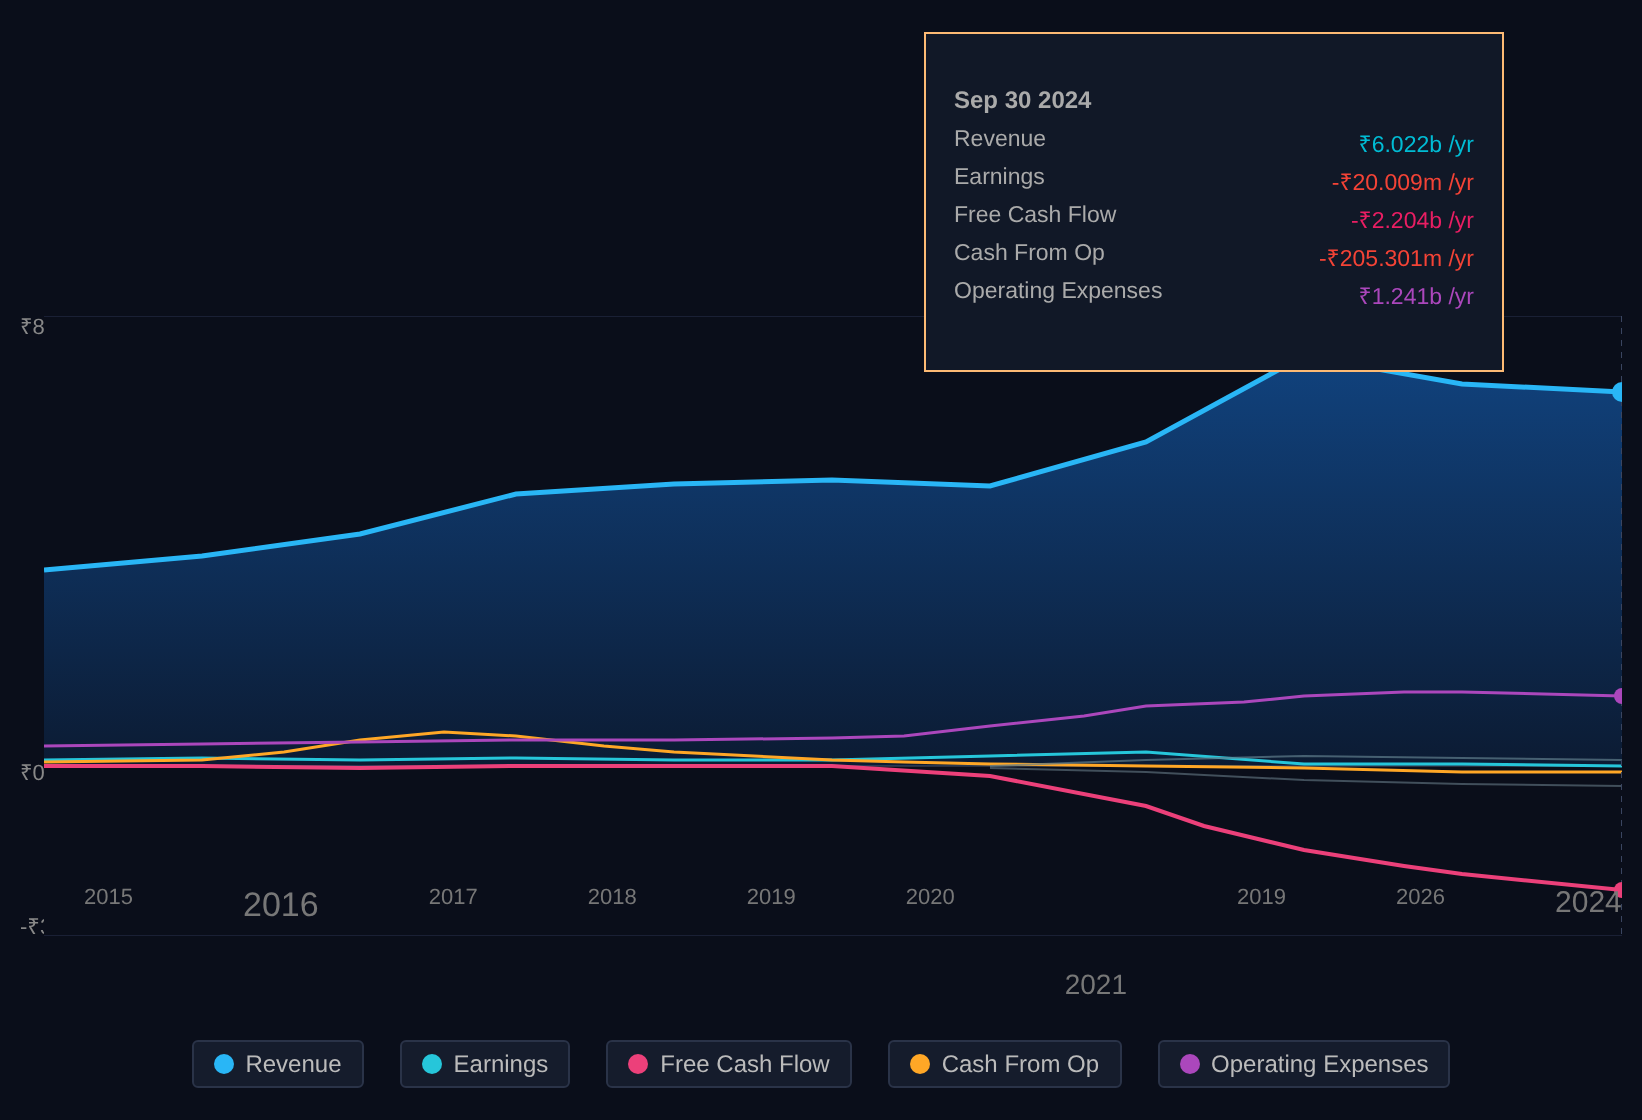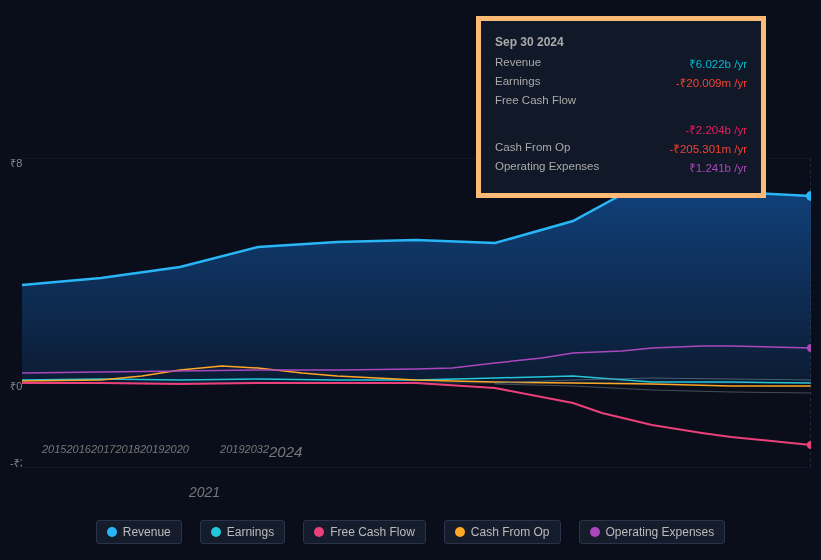--- a/index.html
+++ b/index.html
@@ -10,24 +10,24 @@
       color: #ccc;
       font-family: Arial, sans-serif;
       overflow: hidden;
       position: relative;
     }
 
     
     .tooltip-panel {
       position: absolute;
       top: 16px;
-      left: 476px;
+      left: 462px;
       background: #111827;
-      border: 5px solid #fdba74;
-      padding: 14px 14px;
+      border: 1px solid #fdba74;
+      padding: 26px 14px;
       min-width: 290px;
       z-index: 10;
     }
     .tooltip-date {
       font-size: 12px;
       color: #aaa;
       margin-bottom: 7px;
       font-weight: bold;
     }
     .tooltip-row {
@@ -35,21 +35,21 @@
       justify-content: space-between;
       font-size: 11.5px;
       margin-bottom: 4px;
       gap: 20px;
     }
     .tooltip-label { color: #aaa; }
     .tooltip-value { color: #ccc; }
     .tooltip-value.cyan { color: #00bcd4; }
     .tooltip-value.red { color: #f44336; }
     .tooltip-value.red2 { color: #e53935; }
-    .tooltip-value.pink { color: #e91e63; margin-top: 28px; }
+    .tooltip-value.pink { color: #e91e63; }
     .profit-margin-row {
       display: flex;
       justify-content: flex-end;
       font-size: 11px;
       color: #f44336;
       margin-top: -2px;
       margin-bottom: 4px;
     }
     .y-label-top {
       position: absolute;
@@ -193,30 +193,30 @@
     <line x1="789" y1="0" x2="789" y2="310" stroke="#3a4560" stroke-width="1" stroke-dasharray="3,3"></line>
 
     <circle cx="789" cy="38" r="5" fill="#29b6f6"></circle>
 
     <circle cx="789" cy="287" r="4" fill="#ec407a"></circle>
 
     <circle cx="789" cy="190" r="4" fill="#ab47bc"></circle>
   </svg>
 </div>
 
-<div style="position:absolute; bottom:60px; left:32px; right:10px; display:flex; padding: 5px 0 0 10px; font-style: italic;">
+<div style="position:absolute; bottom:60px; left:32px; right:10px; display:flex; justify-content:space-between; padding: 5px 0 0 10px;">
   <span class="x-label" style="font-size:11px;color:#777;">2015</span>
-  <span class="x-label" style="font-size:11px;color:#777;">2016</span>
+  <span class="x-label" style="font-size:17px;color:#777;">2016</span>
   <span class="x-label" style="font-size:11px;color:#777;">2017</span>
   <span class="x-label" style="font-size:11px;color:#777;">2018</span>
   <span class="x-label" style="font-size:11px;color:#777;">2019</span>
   <span class="x-label" style="font-size:11px;color:#777;">2020</span>
   <span class="x-label" style="font-size:14px;color:#777;margin-top:41px;">2021</span>
   <span class="x-label" style="font-size:11px;color:#777;">2019</span>
-  <span class="x-label" style="font-size:11px;color:#777;">2032</span>
+  <span class="x-label" style="font-size:11px;color:#777;">2026</span>
   <span class="x-label" style="font-size:15px;color:#777;">2024</span>
 </div>
 
 <div class="legend">
   <div class="legend-item">
     <div class="legend-dot" style="background:#29b6f6;"></div>
     <span>Revenue</span>
   </div>
   <div class="legend-item">
     <div class="legend-dot" style="background:#26c6da;"></div>

